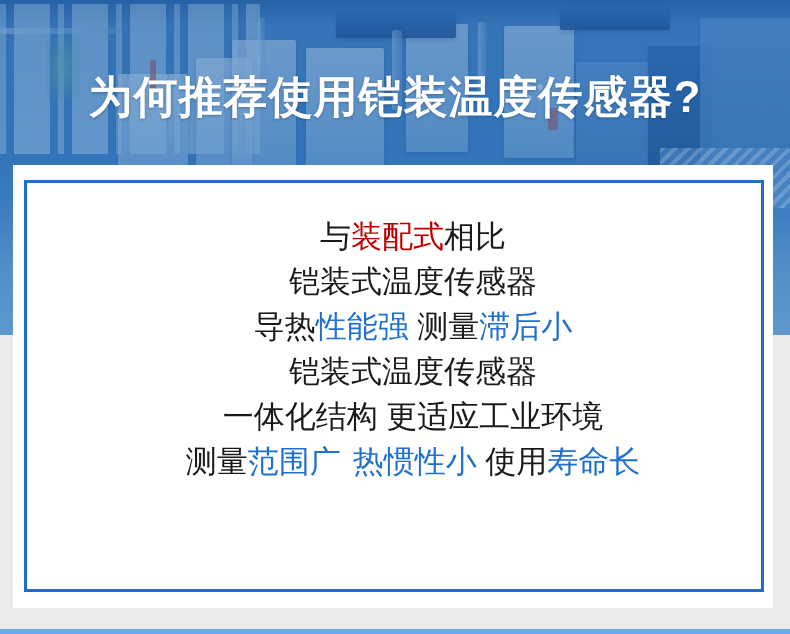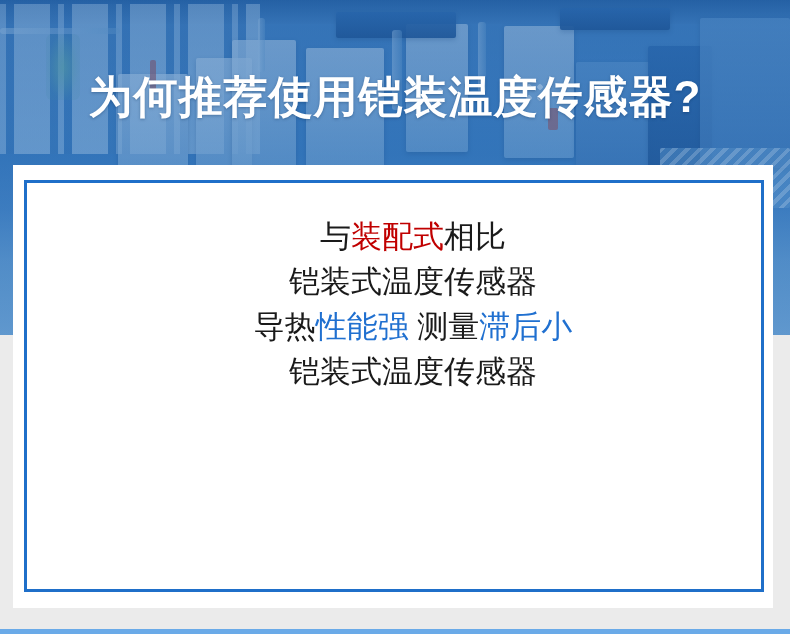--- a/index.html
+++ b/index.html
@@ -259,21 +259,27 @@
         <div class="line">
           <span>导热</span><span class="hl-blue">性能强</span><span> 测量</span><span class="hl-blue">滞后小</span>
         </div>
 
 
 
         <div class="line">
           <span>铠装式温度传感器</span>
         </div>
 
-
+        <div class="line">
+          <span>一体化结构 更适应工业环境</span>
+        </div>
+
+        <div class="line">
+          <span>测量</span><span class="hl-blue">范围广</span><span class="sp"></span><span class="hl-blue">热惯性小</span><span> 使用</span><span class="hl-blue">寿命长</span>
+        </div>
 
       </div>
     </div>
   </div>
 
   <div class="gray-band"></div>
   <div class="blue-rule"></div>
 
 </div>
 

